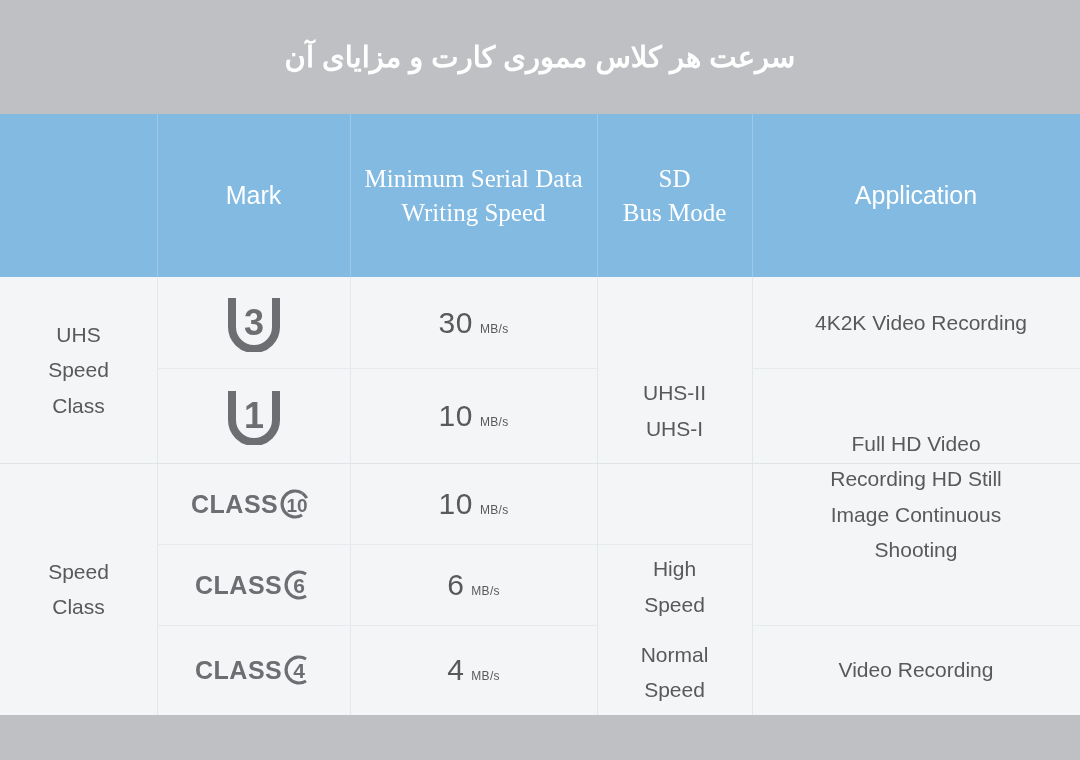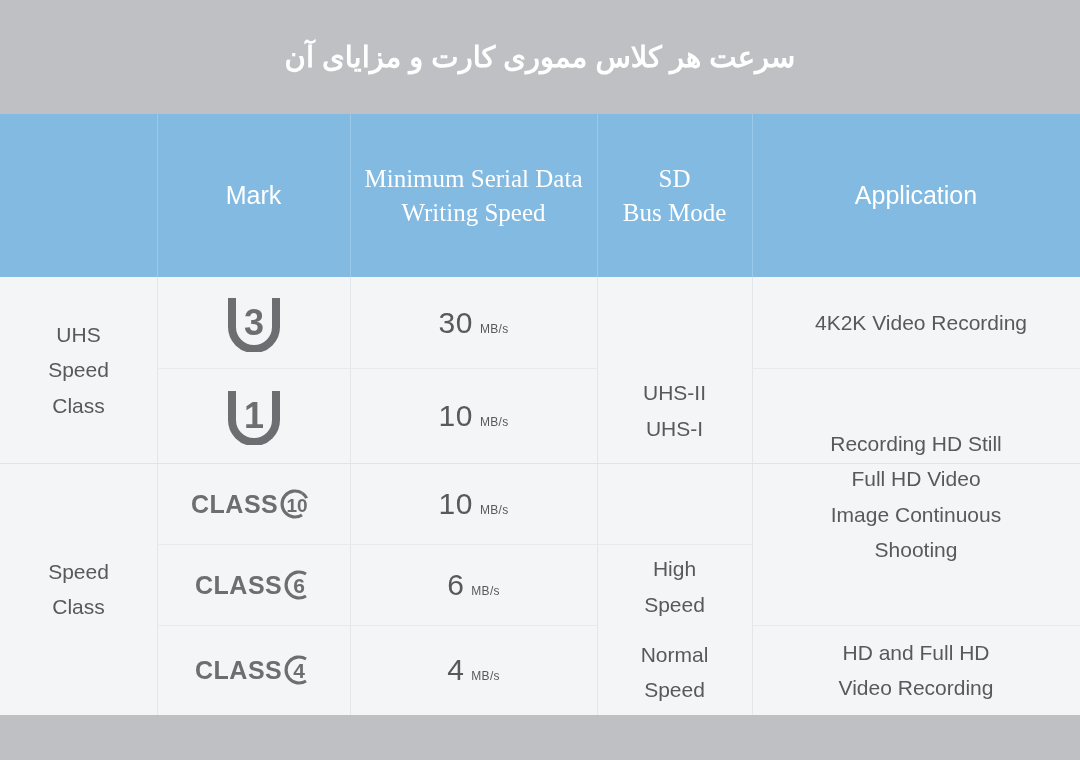--- a/index.html
+++ b/index.html
@@ -332,29 +332,28 @@
         </div>
       </div>
 
       <div class="cell c4" style="top:0px; height:91px;padding-left:10px;">
         <div class="cell-text">
           <div>4K2K Video Recording</div>
         </div>
       </div>
       <div class="cell c4" style="top:91px; height:257px;">
         <div class="cell-text">
+          <div>Full HD Video</div>
           <div>Recording HD Still</div>
-          <div>Full HD Video</div>
           <div>Image Continuous</div>
           <div>Shooting</div>
         </div>
       </div>
       <div class="cell c4" style="top:348px; height:90px;">
         <div class="cell-text">
-          <div>HD and Full HD</div>
           <div>Video Recording</div>
         </div>
       </div>
 
     </div>
   </div>
 
   <div class="bottom-band"></div>
 
 </div>

